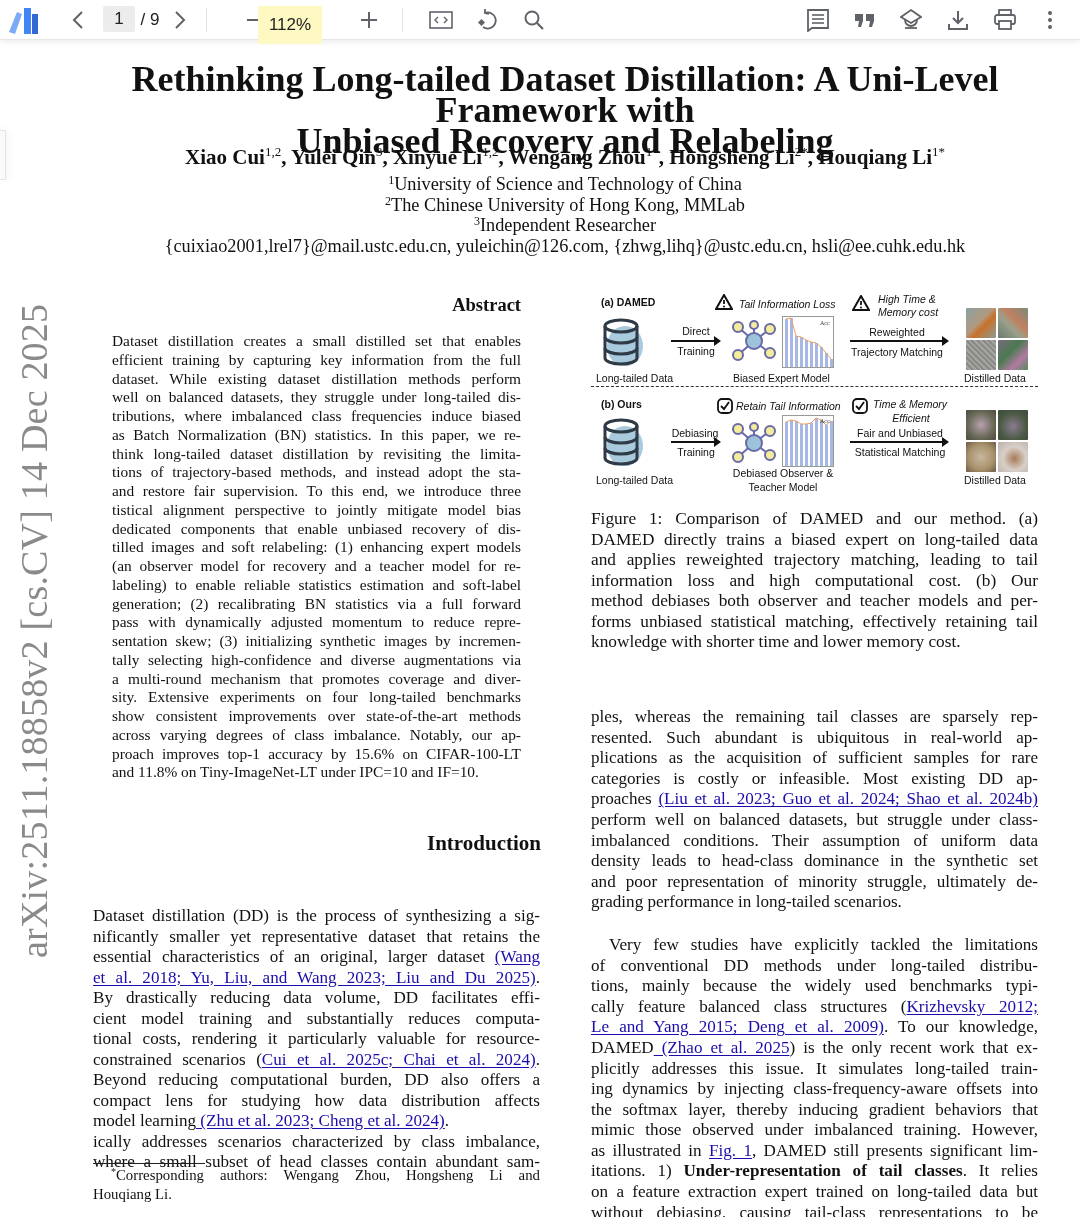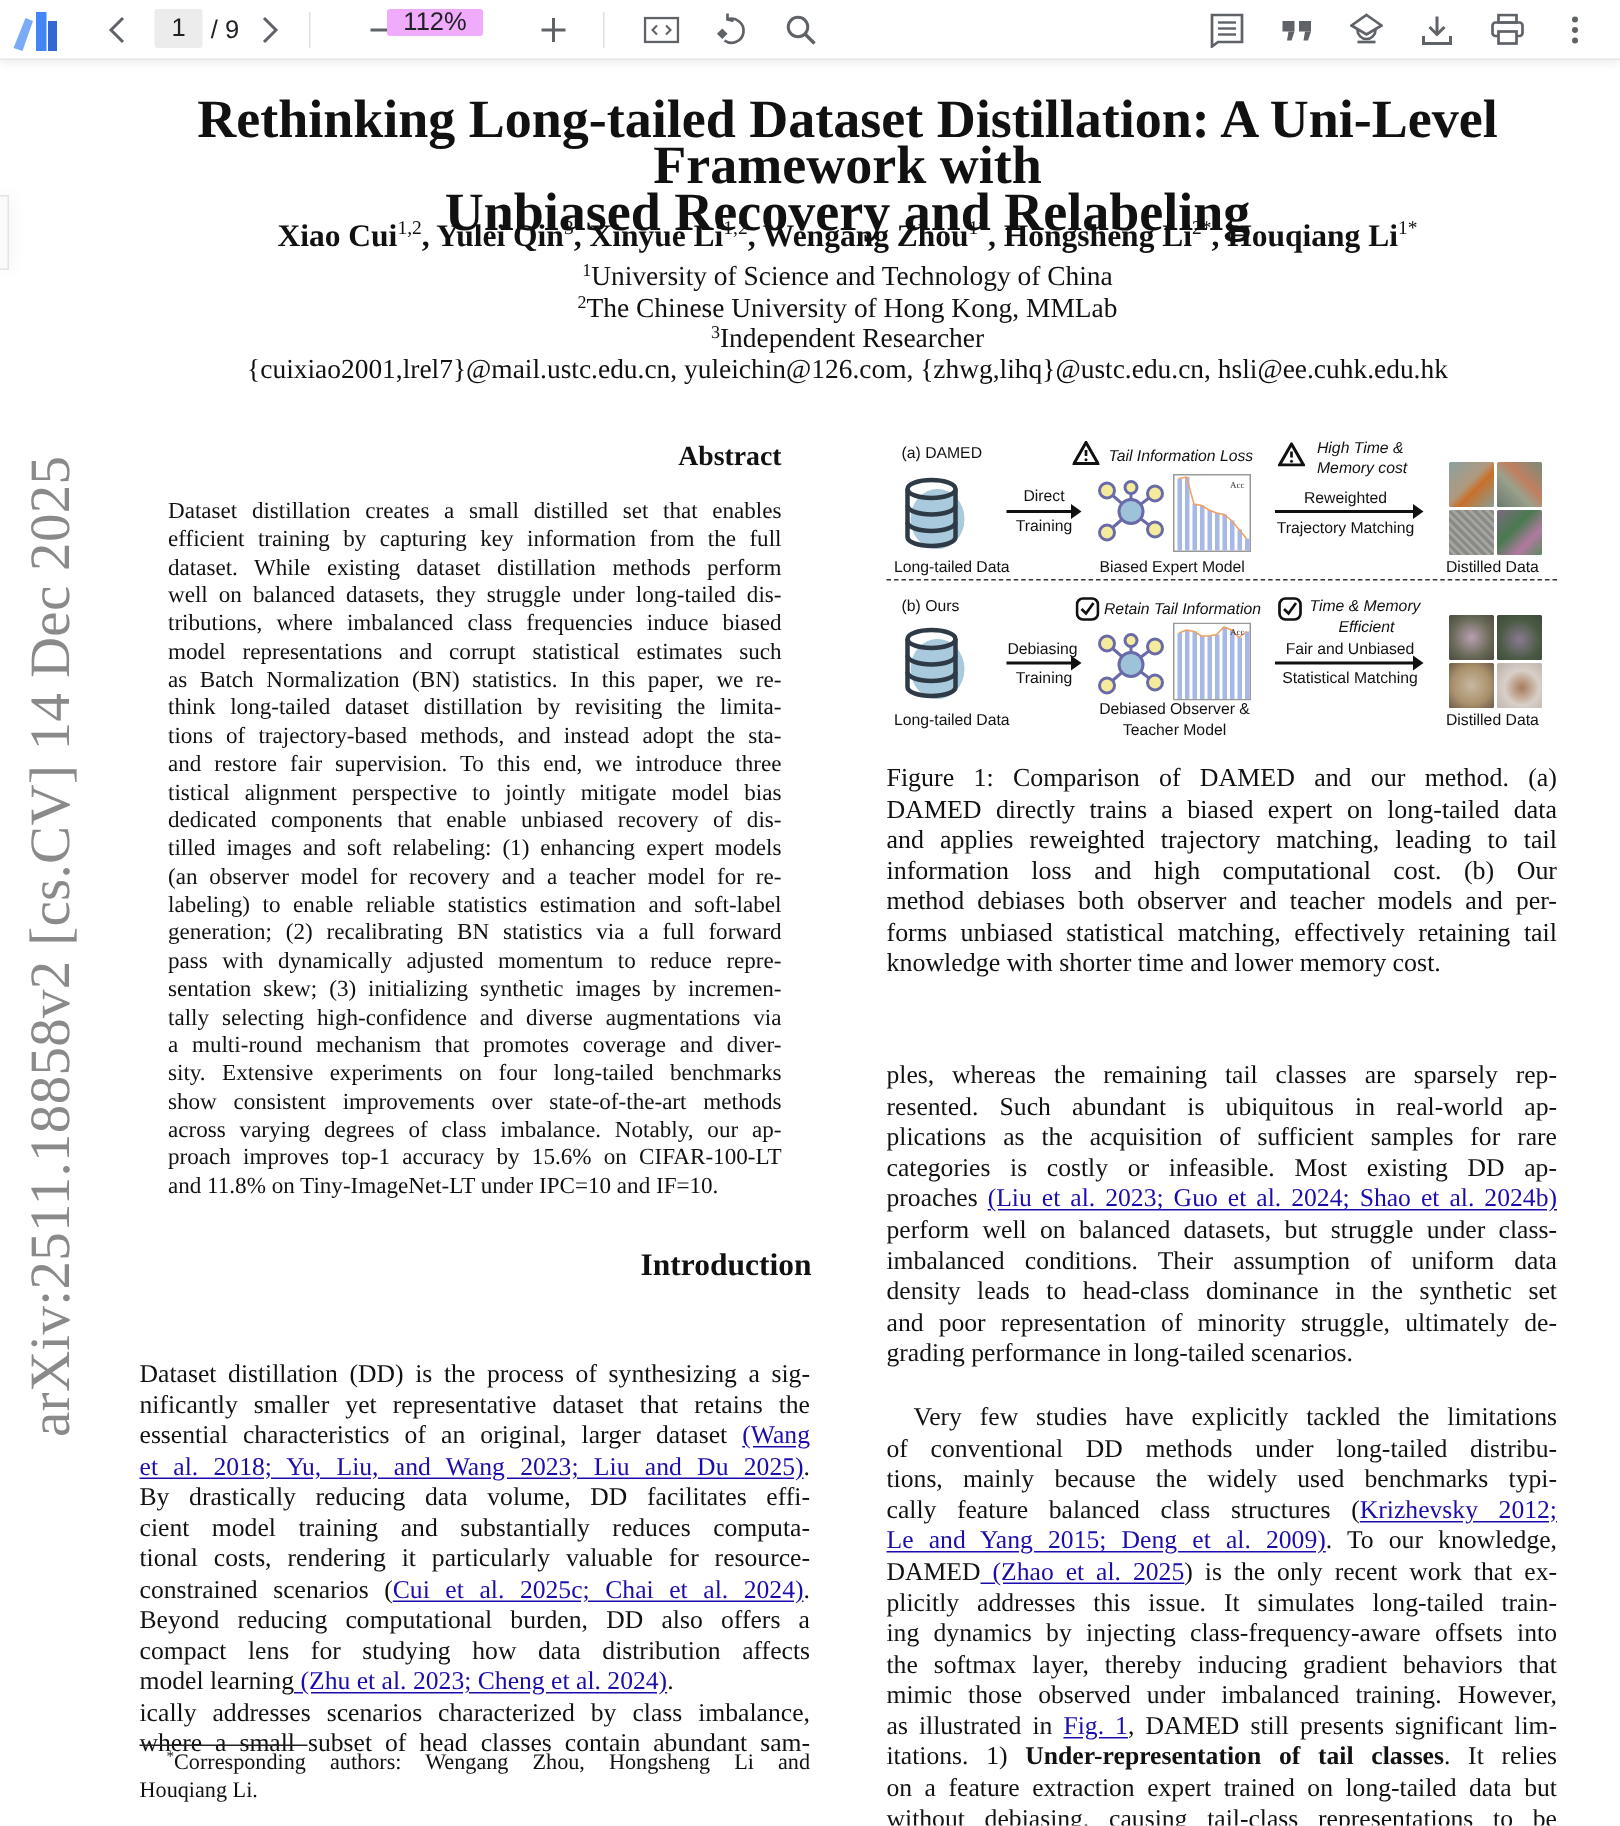--- a/index.html
+++ b/index.html
@@ -12,21 +12,21 @@
     background: #ffffff; border-bottom: 1px solid #e6e6e6;
     box-shadow: 0 2px 6px rgba(0,0,0,0.08);
     font-family: "Liberation Sans", sans-serif; color: #5f6368; z-index: 5;
   }
   .tb { position: absolute; top: 0; height: 40px; display: flex; align-items: center; justify-content: center; }
   .logo { left: 6px; width: 36px; }
   .nav-btn { width: 24px; font-size: 22px; color: #5f6368; cursor: pointer; }
   .page-box { left: 103px; width: 32px; height: 26px; top: 6px; background: #ececec; border-radius: 2px; font-size: 17px; color: #202124; }
   .page-total { left: 138px; width: 24px; font-size: 17px; color: #202124; }
   .sep { position: absolute; top: 8px; width: 1px; height: 24px; background: #e0e0e0; }
-  .zoom-box { left: 258px; width: 64px; height: 18px; top: 6px; background: #f0abfc; border-radius: 2px; font-size: 17px; color: #202124; }
+  .zoom-box { left: 258px; width: 64px; height: 38px; top: 6px; background: #fef9c3; border-radius: 2px; font-size: 17px; color: #202124; }
   .icon-btn { width: 28px; cursor: pointer; }
   .icon-btn svg { display: block; }
 
   
   .side-tab {
     position: absolute; left: 0; top: 130px; width: 6px; height: 50px;
     border: 1px solid #e4e4e4; border-left: none; background: #fafafa;
     box-shadow: 2px 0 10px rgba(0,0,0,0.06);
   }
 
@@ -69,21 +69,21 @@
   .l { display: block; text-align: justify; text-align-last: justify; white-space: nowrap; }
   .l.last { text-align-last: left; }
   a.cite { color: #1a0dab; text-decoration: underline; text-underline-offset: 2px; }
   .footnote-rule { position: absolute; left: 93px; top: 1163px; width: 112px; height: 1px; background: #222; }
   .footnote { position: absolute; left: 93px; top: 1166px; width: 447px; font-size: 14.8px; line-height: 18.7px; }
   .footnote sup { font-size: 10px; vertical-align: 5px; line-height: 0; }
 
   
   .figure { position: absolute; left: 591px; top: 290px; width: 447px; height: 206px; font-family: "Liberation Sans", sans-serif; color: #111; }
   .fig-t { position: absolute; font-size: 10.5px; white-space: nowrap; line-height: 12px; }
-  .fig-t.b { font-weight: normal; }
+  .fig-t.b { font-weight: bold; }
   .fig-t.i { font-style: italic; }
   .fig-t.c { text-align: center; }
   .dash { position: absolute; left: 0; top: 96px; width: 447px; border-top: 1.5px dashed #333; }
   .arrow { position: absolute; height: 2px; background: #111; }
   .arrow::after { content: ""; position: absolute; right: -2px; top: -4px; border-left: 7px solid #111; border-top: 5px solid transparent; border-bottom: 5px solid transparent; }
   .thumbs { position: absolute; width: 62px; height: 62px; display: grid; grid-template-columns: 1fr 1fr; gap: 2px; }
   .thumbs div { border-radius: 1px; }
 </style>
 </head>
 <body>
@@ -209,21 +209,20 @@
   <div>{cuixiao2001,lrel7}@mail.ustc.edu.cn, yuleichin@126.com, {zhwg,lihq}@ustc.edu.cn, hsli@ee.cuhk.edu.hk</div>
 </div>
 
 <div class="h-section abstract-h">Abstract</div>
 <div class="para abstract">
   <span class="l">Dataset distillation creates a small distilled set that enables</span>
   <span class="l">efficient training by capturing key information from the full</span>
   <span class="l">dataset. While existing dataset distillation methods perform</span>
   <span class="l">well on balanced datasets, they struggle under long-tailed dis-</span>
   <span class="l">tributions, where imbalanced class frequencies induce biased</span>
-  <span class="l">model representations and corrupt statistical estimates such</span>
   <span class="l">as Batch Normalization (BN) statistics. In this paper, we re-</span>
   <span class="l">think long-tailed dataset distillation by revisiting the limita-</span>
   <span class="l">tions of trajectory-based methods, and instead adopt the sta-</span>
   <span class="l">and restore fair supervision. To this end, we introduce three</span>
   <span class="l">tistical alignment perspective to jointly mitigate model bias</span>
   <span class="l">dedicated components that enable unbiased recovery of dis-</span>
   <span class="l">tilled images and soft relabeling: (1) enhancing expert models</span>
   <span class="l">(an observer model for recovery and a teacher model for re-</span>
   <span class="l">labeling) to enable reliable statistics estimation and soft-label</span>
   <span class="l">generation; (2) recalibrating BN statistics via a full forward</span>

